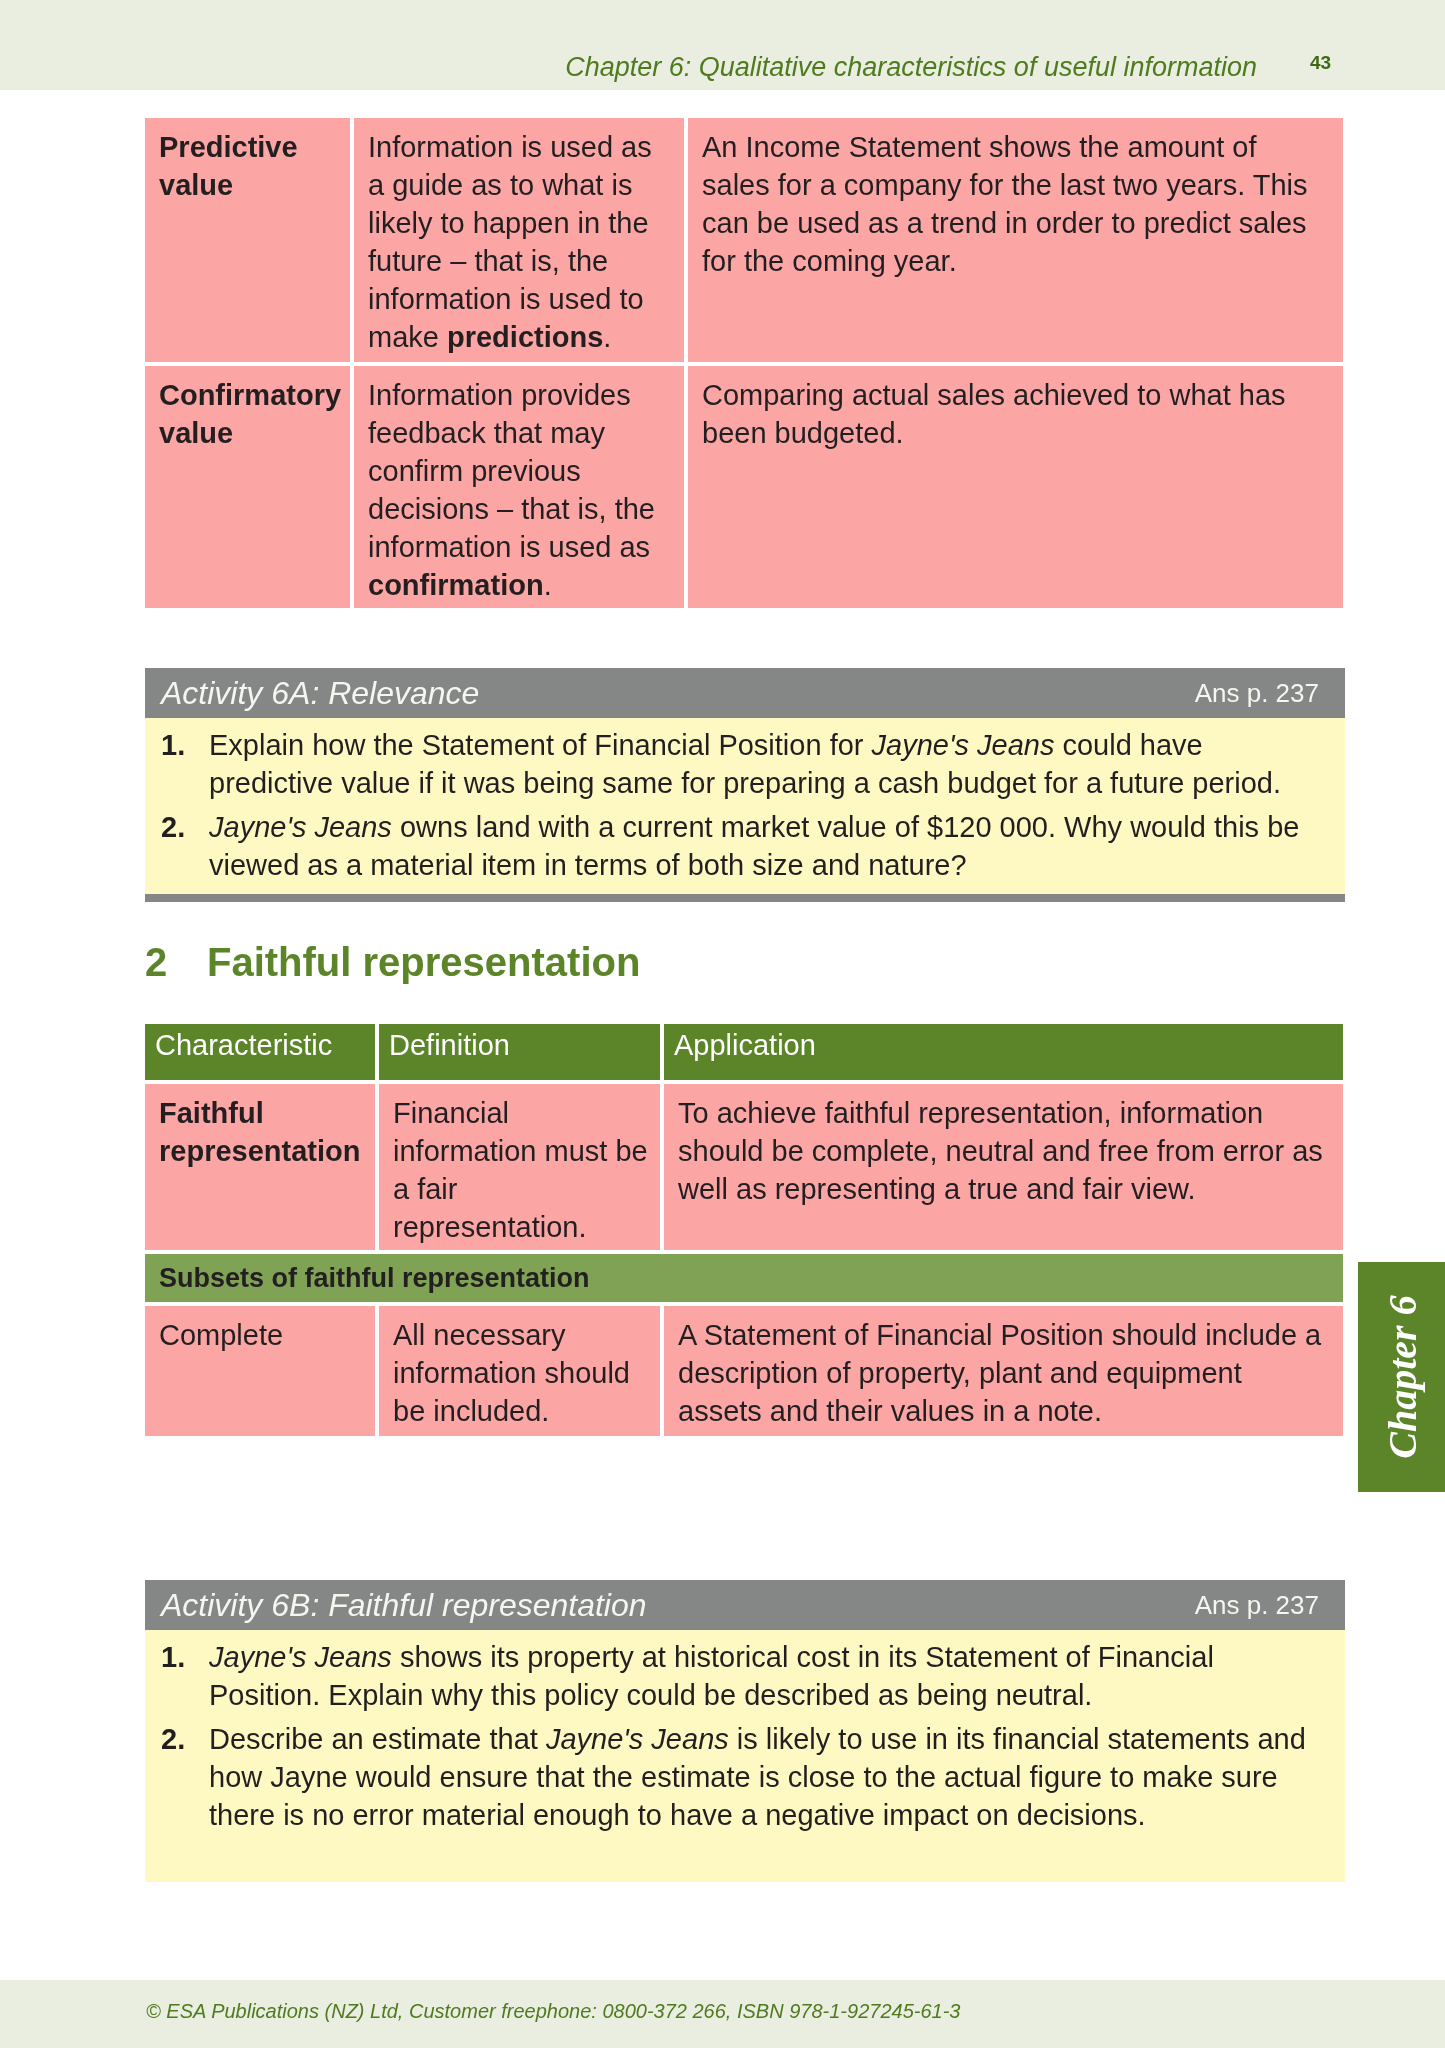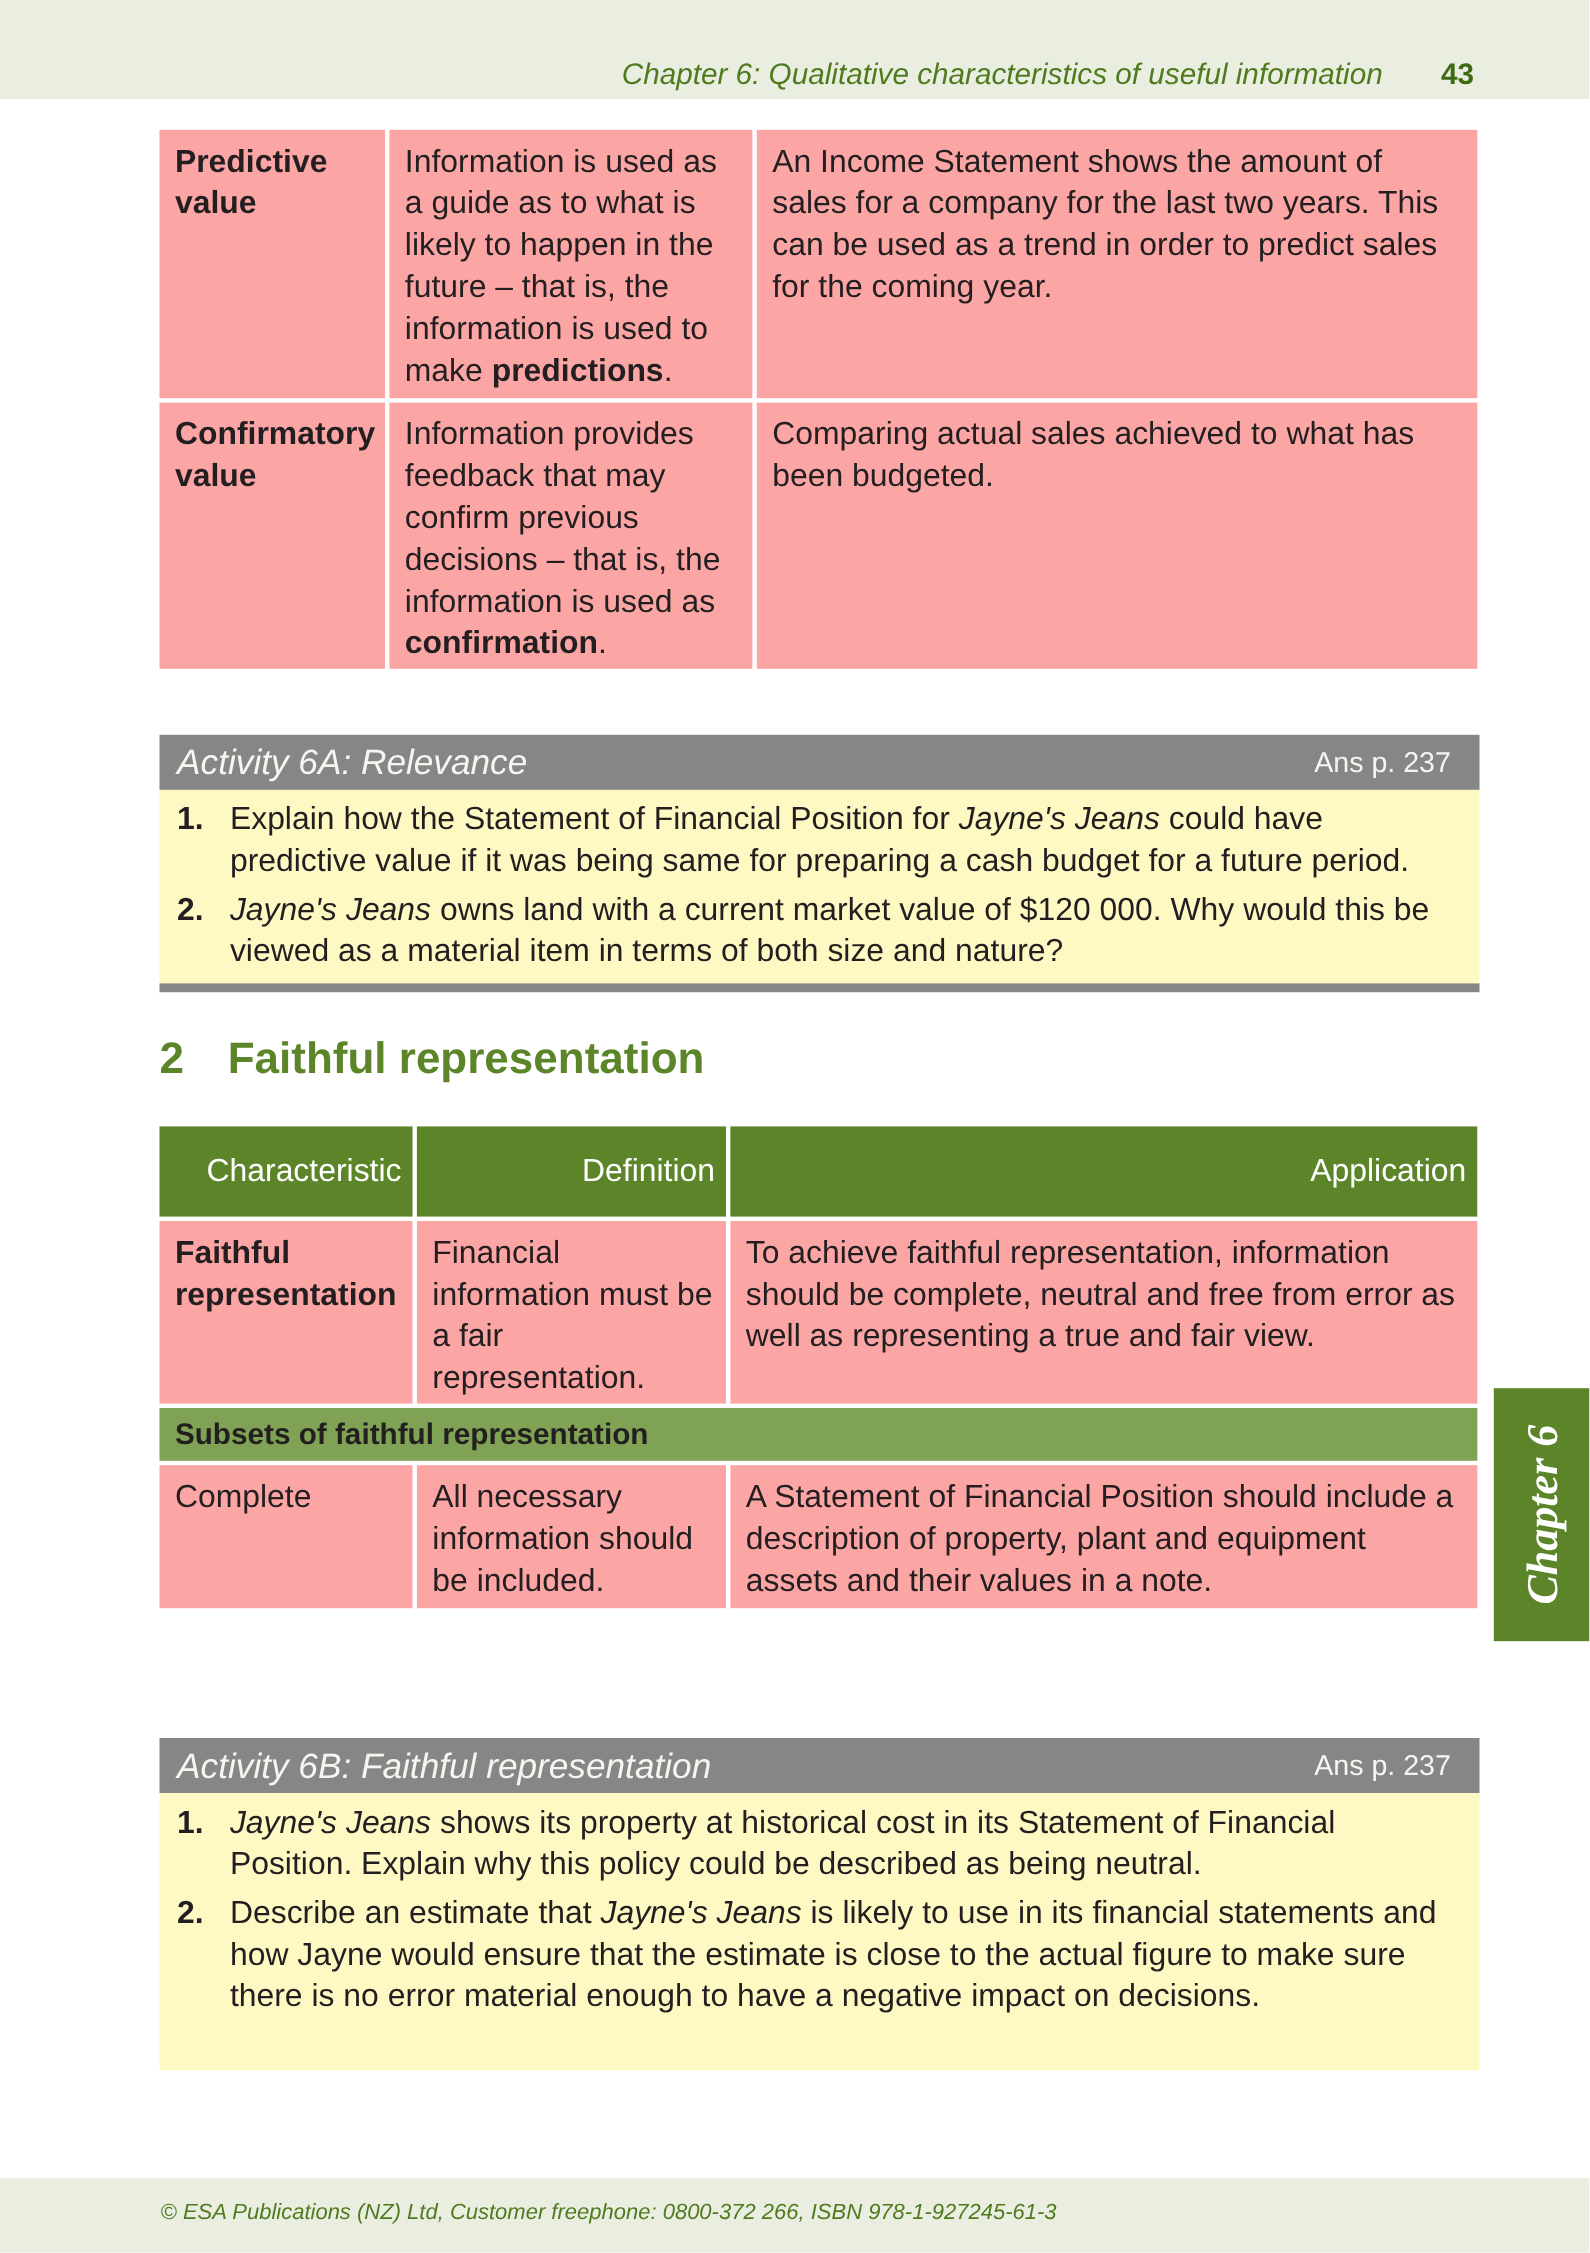--- a/index.html
+++ b/index.html
@@ -1,25 +1,25 @@
 <!DOCTYPE html>
 <html><head>
 <meta charset="utf-8">
 <style>
   html, body { margin:0; padding:0; }
   body { width:1445px; height:2048px; position:relative; background:#ffffff; font-family:"Liberation Sans", sans-serif; color:#231f20; overflow:hidden; }
   .header-band { position:absolute; left:0; top:0; width:1445px; height:90px; background:#e9eee0; }
   .running-head { position:absolute; right:188px; top:52px; font-size:27px; font-style:italic; color:#4f7a1e; }
-  .page-num { position:absolute; left:1310px; top:52px; font-size:27px; font-weight:bold; color:#3f6a14; }
+  .page-num { position:absolute; left:1310px; top:52px; font-size:19px; font-weight:bold; color:#3f6a14; }
   .footer-band { position:absolute; left:0; top:1980px; width:1445px; height:68px; background:#e9eee0; }
   .footer-text { position:absolute; left:146px; top:2000px; font-size:20px; font-style:italic; color:#4f7a1e; }
 
   table.grid { position:absolute; left:145px; border-collapse:separate; border-spacing:4px; margin:-4px; width:1206px; table-layout:fixed; }
   table.grid td, table.grid th { background:#fca5a5; vertical-align:top; font-size:29px; line-height:38px; padding:10px 12px 4px 14px; text-align:left; }
-  table.grid th { background:#5b8528; color:#ffffff; font-weight:normal; text-align:right; padding:22px 10px; }
+  table.grid th { background:#5b8528; color:#ffffff; font-weight:normal; text-align:left; padding:2px 10px; }
   td.term { font-weight:bold; }
   td.subhead { background:#7fa254 !important; font-weight:bold; font-size:27px !important; padding:8px 14px !important; line-height:32px !important; }
   b { font-weight:bold; }
 
   .activity { position:absolute; left:145px; width:1200px; background:#fef9c3; }
   .activity .bar { background:#858786; height:50px; display:flex; align-items:center; justify-content:space-between; padding:0 26px 0 16px; }
   .activity .title { font-size:32px; font-style:italic; color:#f4f6ef; }
   .activity .ans { font-size:26px; color:#f4f6ef; }
   .activity ol { list-style:none; margin:0; padding:8px 20px 8px 16px; }
   .activity li { display:flex; font-size:29px; line-height:38px; margin-bottom:6px; }

